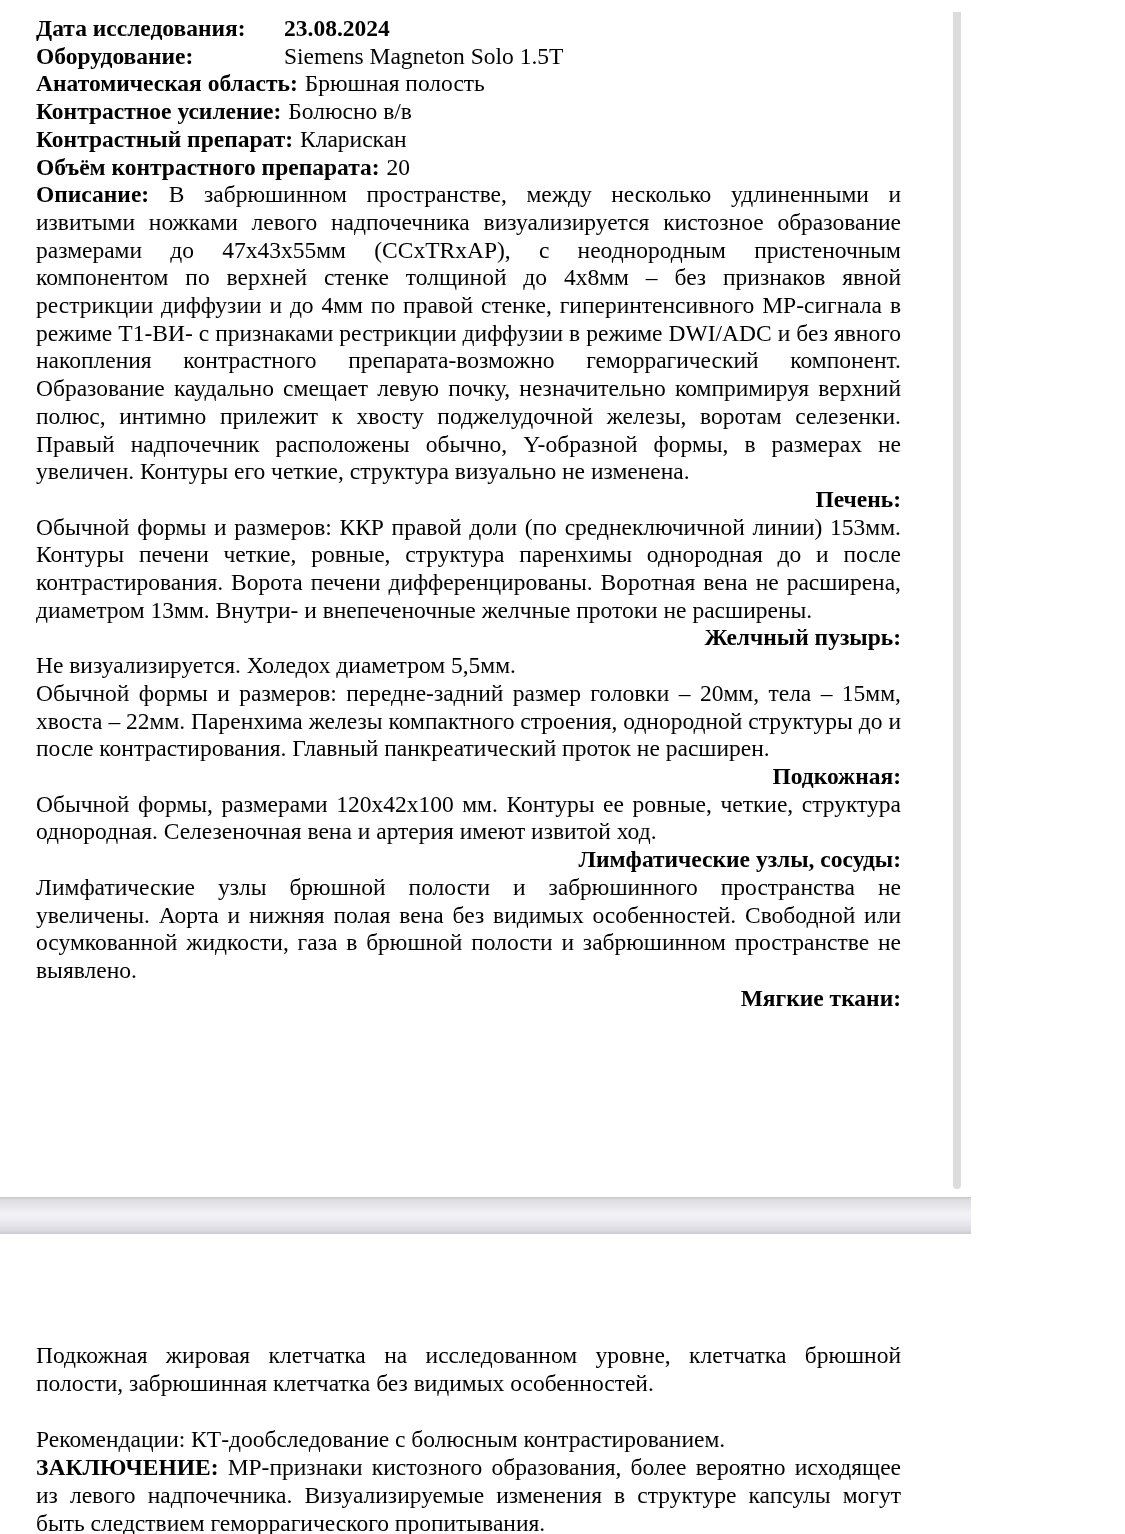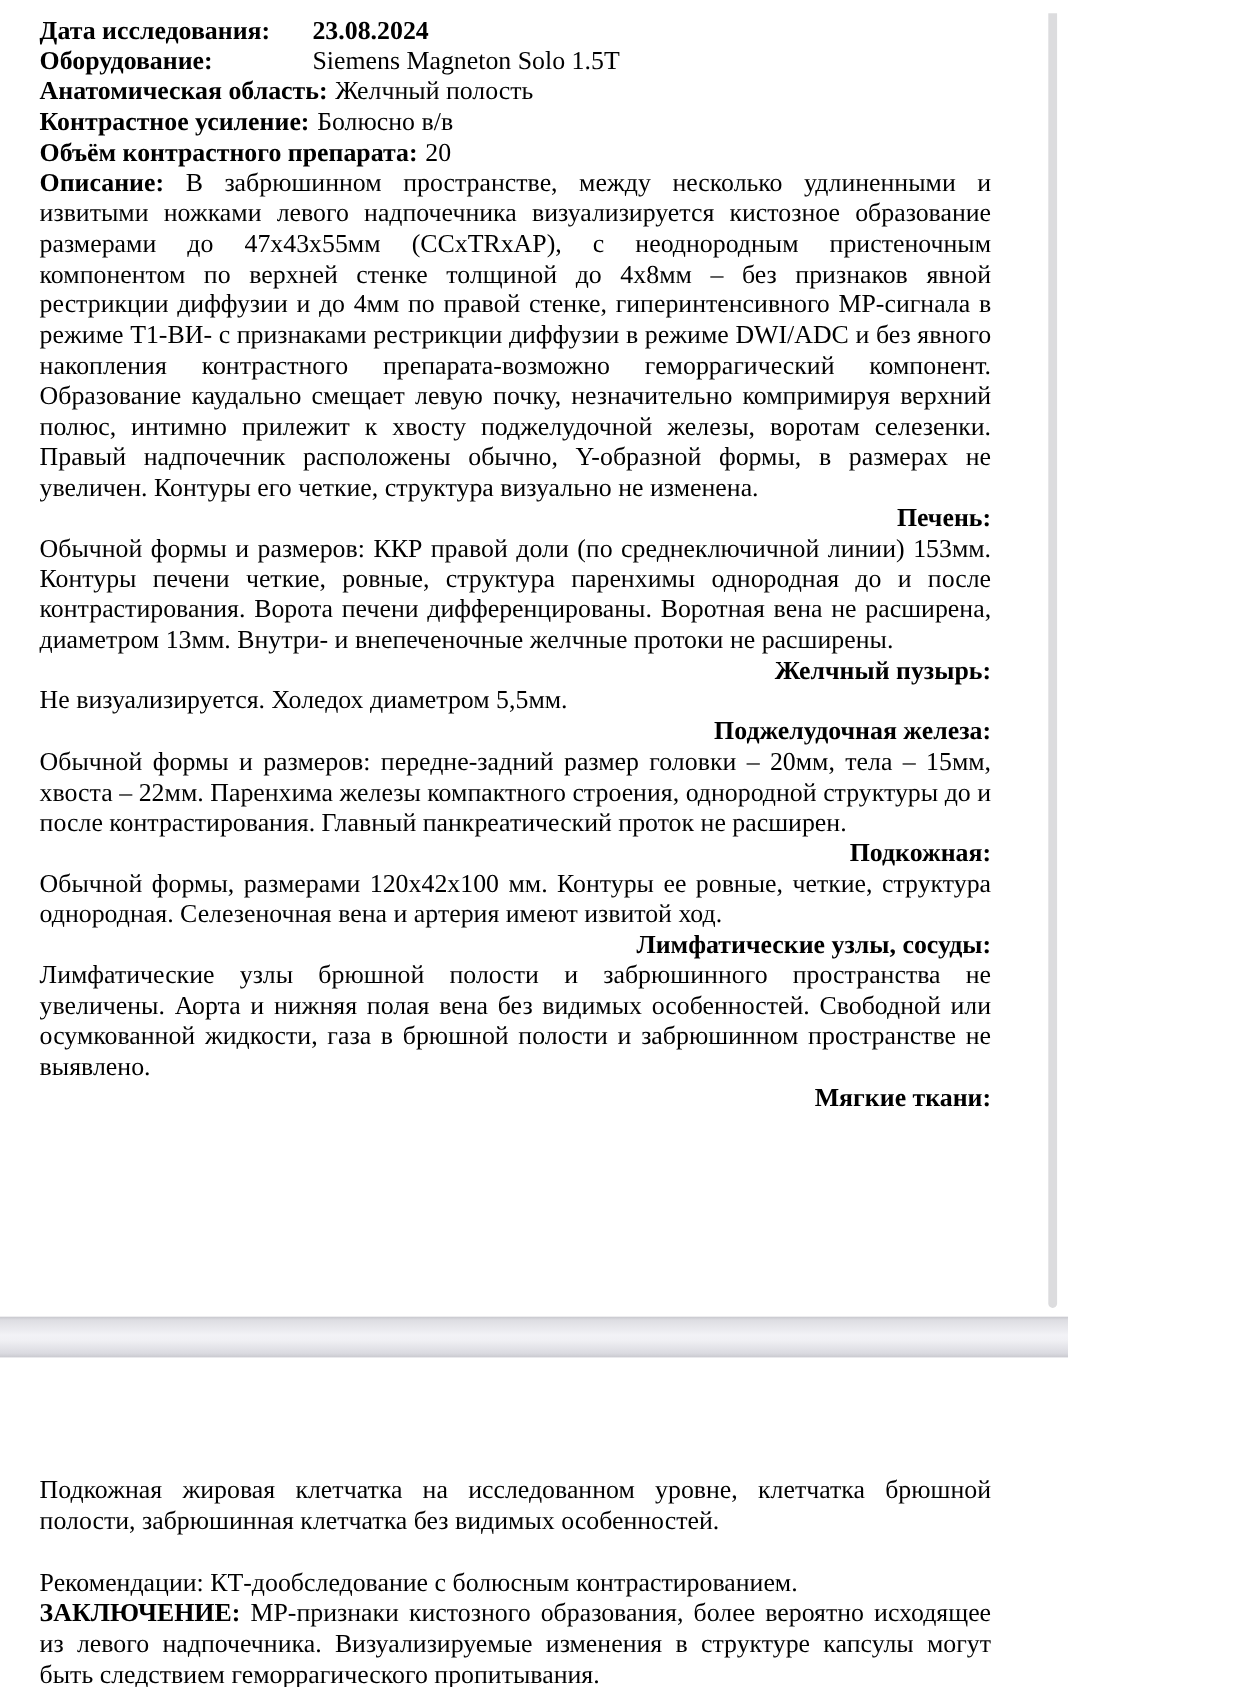--- a/index.html
+++ b/index.html
@@ -66,46 +66,48 @@
 
     <div class="hrow">
       <b class="hlabel tabbed">Дата исследования:</b><span class="hval bold">23.08.2024</span>
     </div>
 
     <div class="hrow">
       <b class="hlabel tabbed">Оборудование:</b><span class="hval">Siemens Magneton Solo 1.5T</span>
     </div>
 
     <div class="hrow">
-      <b class="hlabel">Анатомическая область:</b><span class="hval gap">Желчный полость</span>
+      <b class="hlabel">Анатомическая область:</b><span class="hval gap">Брюшная полость</span>
     </div>
 
     <div class="hrow">
       <b class="hlabel">Контрастное усиление:</b><span class="hval gap">Болюсно в/в</span>
     </div>
 
+    <div class="hrow">
+      <b class="hlabel">Контрастный препарат:</b><span class="hval gap">Кларискан</span>
+    </div>
 
     <div class="hrow">
       <b class="hlabel">Объём контрастного препарата:</b><span class="hval gap">20</span>
     </div>
 
     <p class="para"><b class="lead">Описание:</b> <span>В забрюшинном пространстве, между несколько удлиненными и извитыми ножками левого надпочечника визуализируется кистозное образование размерами до 47х43х55мм (CCxTRxAP), с неоднородным пристеночным компонентом по верхней стенке толщиной до 4х8мм – без признаков явной рестрикции диффузии и до 4мм по правой стенке, гиперинтенсивного МР-сигнала в режиме Т1-ВИ- с признаками рестрикции диффузии в режиме DWI/ADC и без явного накопления контрастного препарата-возможно геморрагический компонент. Образование каудально смещает левую почку, незначительно компримируя верхний полюс, интимно прилежит к хвосту поджелудочной железы, воротам селезенки. Правый надпочечник расположены обычно, Y-образной формы, в размерах не увеличен. Контуры его четкие, структура визуально не изменена.</span></p>
 
     <div class="sec">
       <div class="secline">Печень:</div>
       <p class="para">Обычной формы и размеров: ККР правой доли (по среднеключичной линии) 153мм. Контуры печени четкие, ровные, структура паренхимы однородная до и после контрастирования. Ворота печени дифференцированы.  Воротная вена не расширена, диаметром 13мм. Внутри- и внепеченочные желчные протоки не расширены.</p>
     </div>
 
     <div class="sec">
       <div class="secline">Желчный пузырь:</div>
       <p class="para">Не визуализируется. Холедох диаметром 5,5мм.</p>
     </div>
 
     <div class="sec">
-      <div class="secline">Поджелудочная железа:</div>
       <p class="para">Обычной формы и размеров: передне-задний размер головки – 20мм, тела – 15мм, хвоста – 22мм. Паренхима железы компактного строения, однородной структуры до и после контрастирования. Главный панкреатический проток не расширен.</p>
     </div>
 
     <div class="sec">
       <div class="secline">Подкожная:</div>
       <p class="para">Обычной формы, размерами 120х42х100 мм. Контуры ее ровные, четкие, структура однородная. Селезеночная вена и артерия имеют извитой ход.</p>
     </div>
 
     <div class="sec">
     </div>

